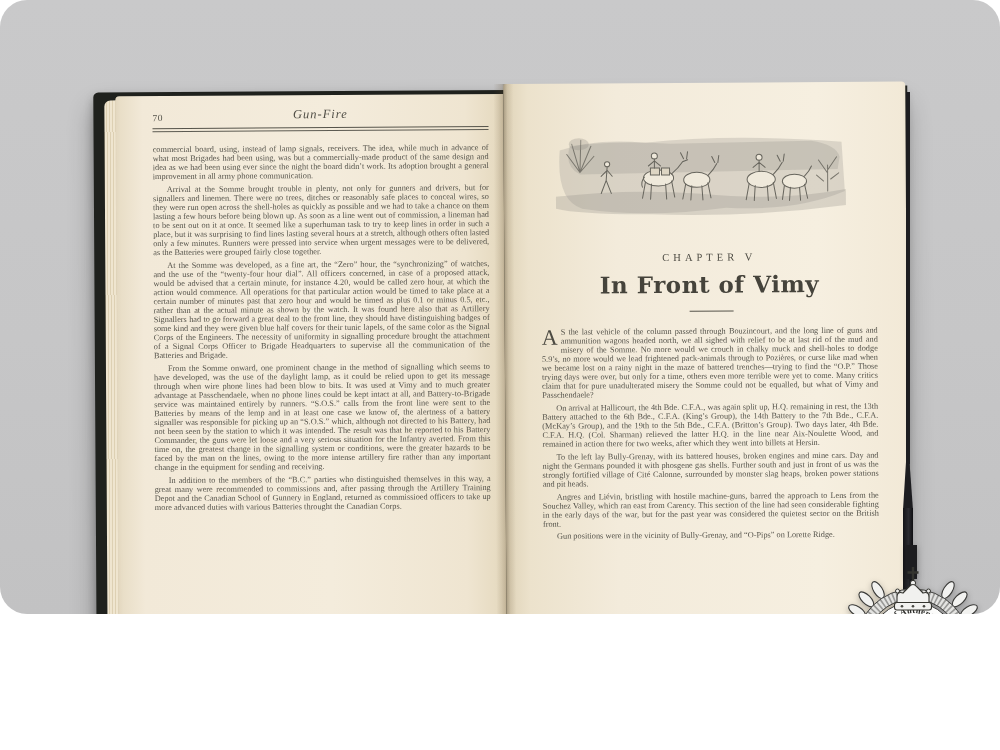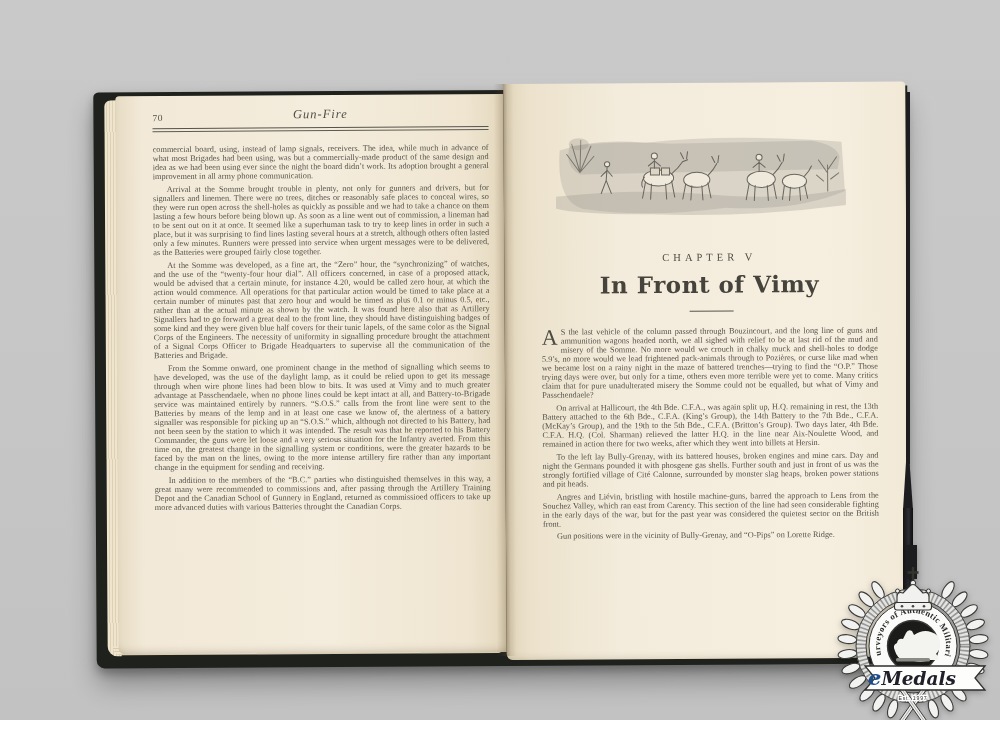--- a/index.html
+++ b/index.html
@@ -1,18 +1,18 @@
 <!DOCTYPE html>
 <html><head>
 <meta charset="utf-8">
 <style>
   html,body{margin:0;padding:0;}
-  .stage{position:relative;width:1000px;height:720px;overflow:hidden;
+  .stage{position:relative;width:1000px;height:614px;overflow:hidden;
          background:linear-gradient(180deg,#c9c9ca 0%,#c6c6c7 55%,#c2c2c3 100%);
-         font-family:"Liberation Serif","DejaVu Serif",serif;}
+         font-family:"Liberation Serif","DejaVu Serif",serif;border-radius:27px;}
   
   .book{position:absolute;left:93px;top:80px;width:818px;height:592px;
         transform:rotate(-0.35deg);}
   .cover{position:absolute;left:2px;top:10px;width:812px;height:576px;
          background:linear-gradient(135deg,#262823 0%,#1d1f1b 60%,#1516132 100%),#1f211d;
          background-color:#1f211d;border-radius:5px 4px 6px 8px;
          box-shadow:0 16px 26px rgba(0,0,0,.30),0 5px 10px rgba(0,0,0,.28);}
   .page-stack-left{position:absolute;left:13px;top:18px;width:14px;height:556px;
          background:repeating-linear-gradient(90deg,#efe5cf 0 2px,#ddd0b3 2px 3px);
          border-radius:6px 0 0 10px;}

